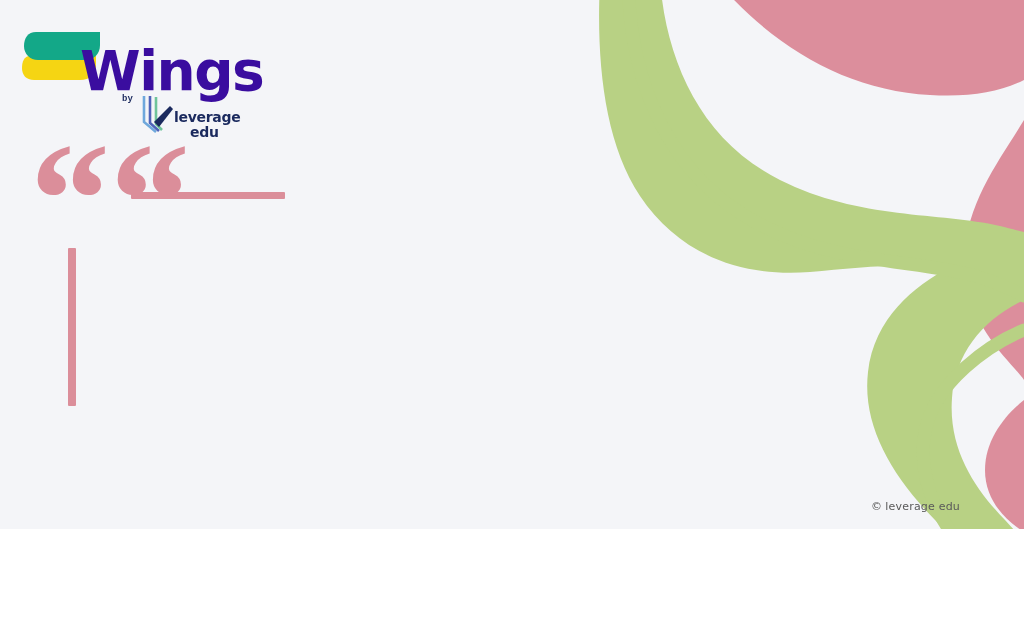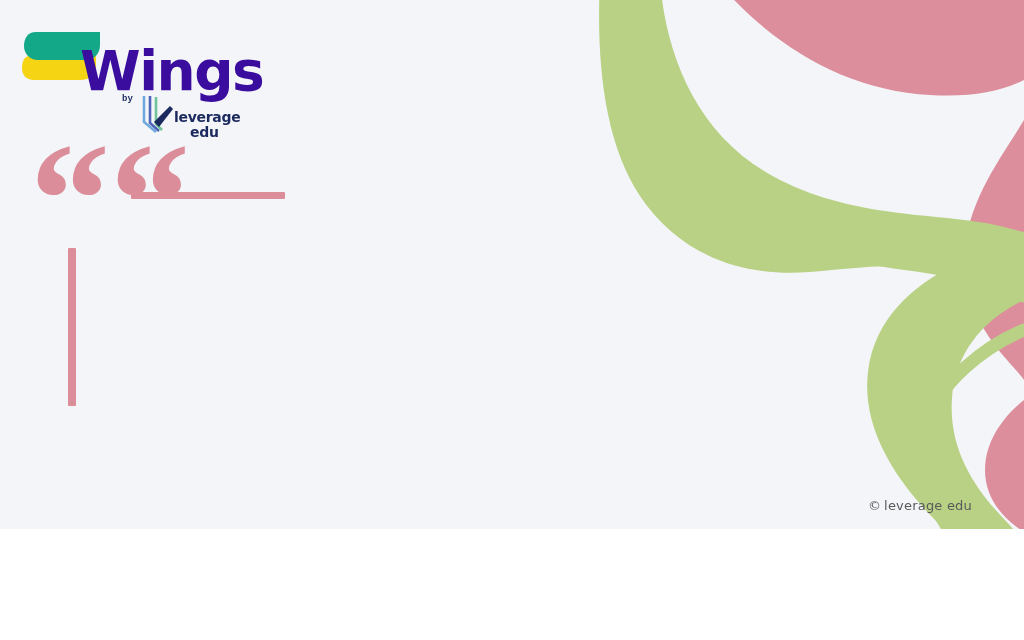--- a/index.html
+++ b/index.html
@@ -143,23 +143,23 @@
     font-weight: 400;
     color: #3f87c4;
     font-family: "Liberation Sans", sans-serif;
     text-shadow: 1.5px 1.5px 0 #eaf2cd;
     letter-spacing: -0.2px;
   }
 
   
   #footer-watermark {
     position: absolute;
-    right: 52px;
+    right: 64px;
     bottom: 16px;
-    font-size: 13px;
+    font-size: 11px;
     color: #5a5a5a;
     font-family: "DejaVu Sans", sans-serif;
     letter-spacing: 0.2px;
     white-space: nowrap;
   }
   #footer-watermark .cmark { margin-right: 3px; }
 </style>
 </head>
 <body>
 

